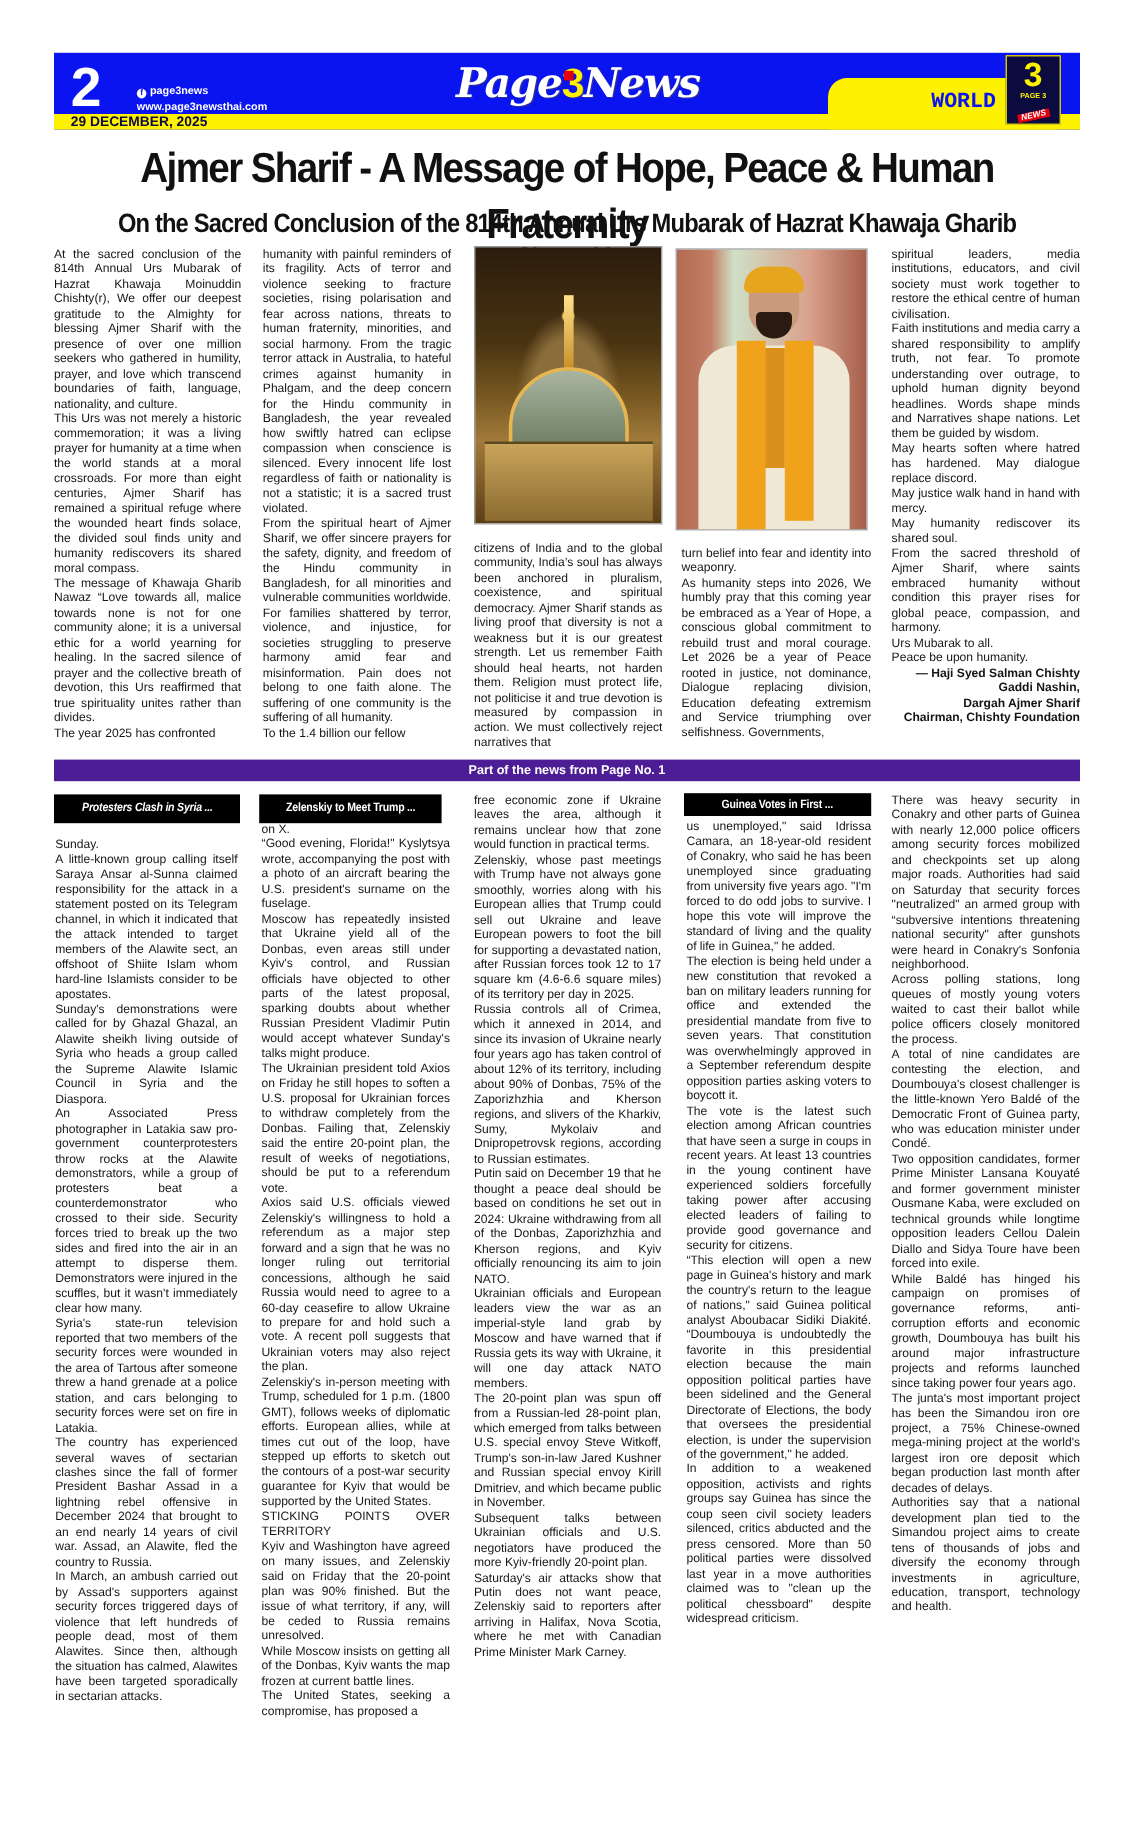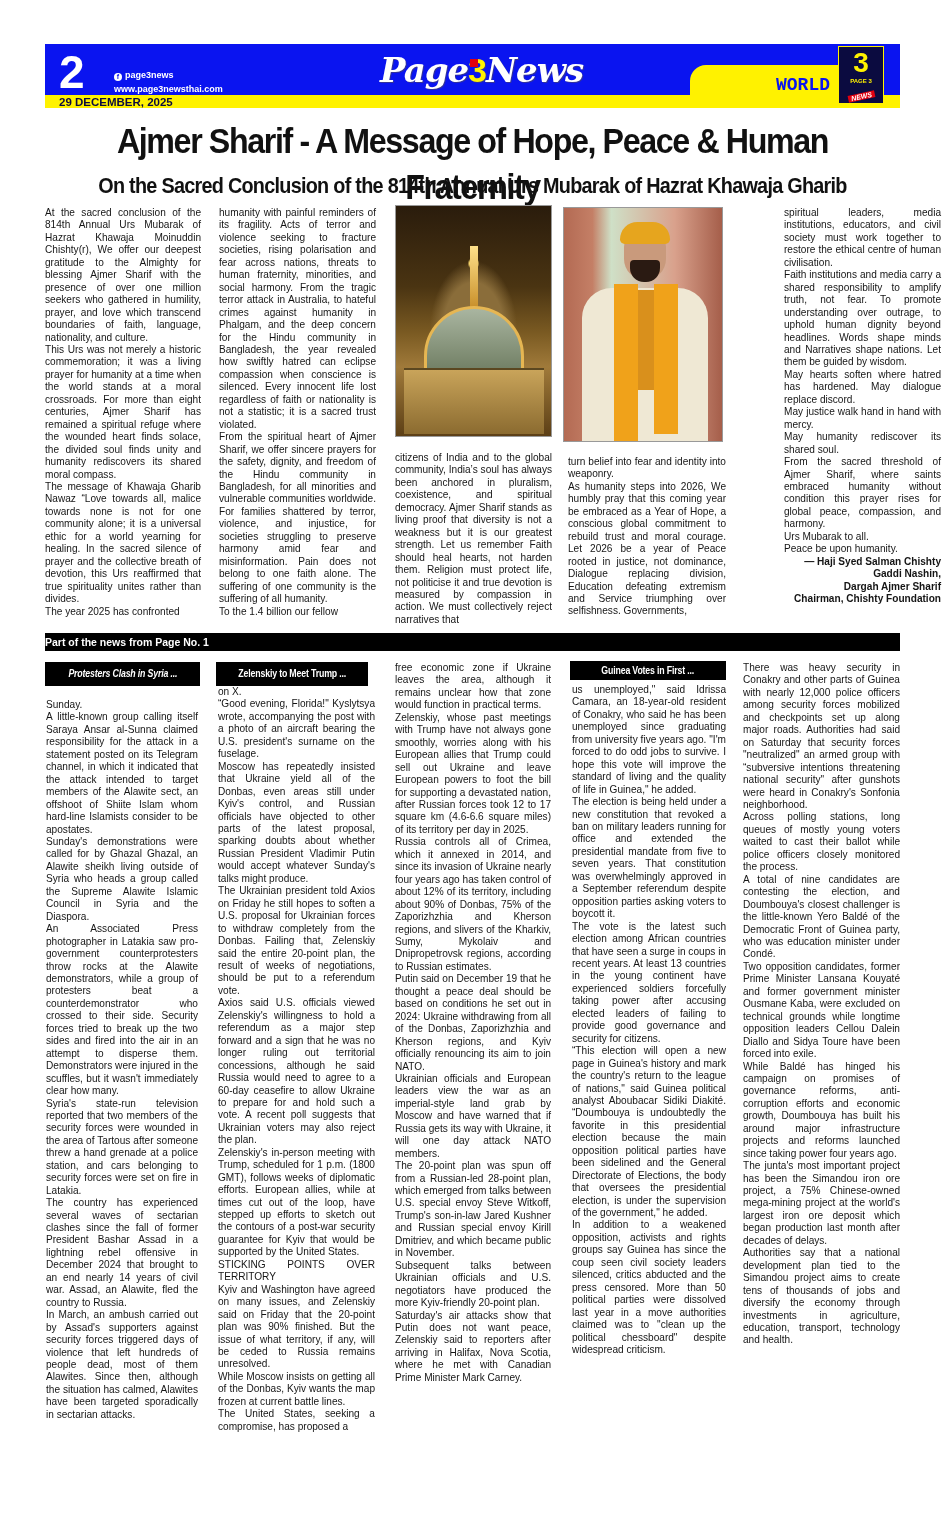--- a/index.html
+++ b/index.html
@@ -40,21 +40,21 @@
   .portrait-photo { left: 563px; top: 207px; width: 160px; height: 235px; background: linear-gradient(90deg, #b36a53 0%, #c47f66 18%, #cfe0c7 30%, #d9a18c 70%, #a55e4a 100%); border: 1px solid #999; overflow: hidden; }
   .portrait-photo .head { position: absolute; left: 60px; top: 20px; width: 42px; height: 52px; border-radius: 20px 20px 22px 22px; background: #c99a7c; }
   .portrait-photo .turban { position: absolute; left: 56px; top: 14px; width: 50px; height: 22px; border-radius: 22px 22px 6px 6px; background: #e6a51e; }
   .portrait-photo .beard { position: absolute; left: 66px; top: 52px; width: 30px; height: 22px; border-radius: 4px 4px 14px 14px; background: #2a1a12; }
   .portrait-photo .coat { position: absolute; left: 18px; top: 80px; width: 126px; height: 160px; border-radius: 30px 30px 0 0; background: #efe8d4; }
   .portrait-photo .scarf-l { position: absolute; left: 50px; top: 76px; width: 24px; height: 160px; background: #f0a21a; }
   .portrait-photo .scarf-r { position: absolute; left: 90px; top: 76px; width: 24px; height: 150px; background: #f0a21a; }
   .portrait-photo .kurta { position: absolute; left: 72px; top: 82px; width: 18px; height: 100px; background: #d9901c; }
 
   
-  .cont-band { position: absolute; left: 45px; top: 633px; width: 855px; height: 18px; background: #000000; color: #fff; font-size: 10.5px; font-weight: bold; text-align: left; line-height: 18px; }
+  .cont-band { position: absolute; left: 45px; top: 633px; width: 855px; height: 18px; background: #4c1d95; color: #fff; font-size: 10.5px; font-weight: bold; text-align: center; line-height: 18px; }
 
   .section-tag { position: absolute; height: 24px; background: #000; color: #fff; font-size: 10px; font-weight: bold; text-align: center; line-height: 24px; letter-spacing: -0.2px; transform-origin: left; }
   .section-tag span { display: inline-block; transform: scaleX(0.88); }
 </style>
 </head>
 <body>
 
 <header class="masthead">
   <div class="yellow-strip"></div>
   <div class="world-tab"></div>
@@ -103,21 +103,21 @@
   <div class="turban"></div>
 </div>
 
 <div class="col" style="left:395px; top:452px; width:157px;">
   <p>citizens of India and to the global community, India’s soul has always been anchored in pluralism, coexistence, and spiritual democracy. Ajmer Sharif stands as living proof that diversity is not a weakness but it is our greatest strength. Let us remember Faith should heal hearts, not harden them. Religion must protect life, not politicise it and true devotion is measured by compassion in action. We must collectively reject narratives that</p>
 </div>
 <div class="col" style="left:568px; top:456px; width:158px;">
   <p>turn belief into fear and identity into weaponry.</p>
   <p>As humanity steps into 2026, We humbly pray that this coming year be embraced as a Year of Hope, a conscious global commitment to rebuild trust and moral courage. Let 2026 be a year of Peace rooted in justice, not dominance, Dialogue replacing division, Education defeating extremism and Service triumphing over selfishness. Governments,</p>
 </div>
-<div class="col" style="left:784px; top:207px; width:157px;">
+<div class="col" style="left:743px; top:207px; width:157px;">
   <p>spiritual leaders, media institutions, educators, and civil society must work together to restore the ethical centre of human civilisation.</p>
   <p>Faith institutions and media carry a shared responsibility to amplify truth, not fear. To promote understanding over outrage, to uphold human dignity beyond headlines. Words shape minds and Narratives shape nations. Let them be guided by wisdom.</p>
   <p>May hearts soften where hatred has hardened. May dialogue replace discord.</p>
   <p>May justice walk hand in hand with mercy.</p>
   <p>May humanity rediscover its shared soul.</p>
   <p>From the sacred threshold of Ajmer Sharif, where saints embraced humanity without condition this prayer rises for global peace, compassion, and harmony.</p>
   <p>Urs Mubarak to all.</p>
   <p>Peace be upon humanity.</p>
   <div class="signature">
     <div>— Haji Syed Salman Chishty</div>

